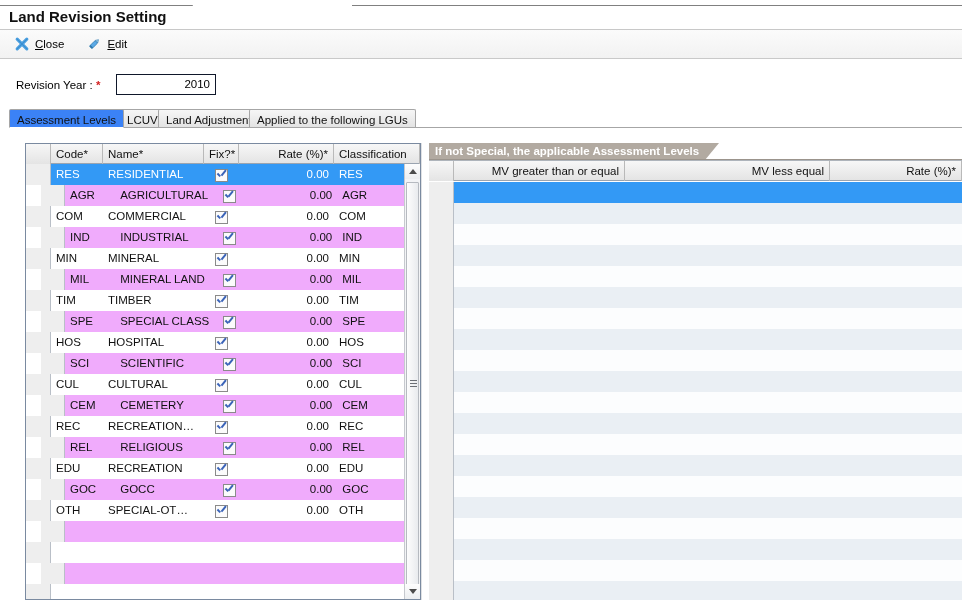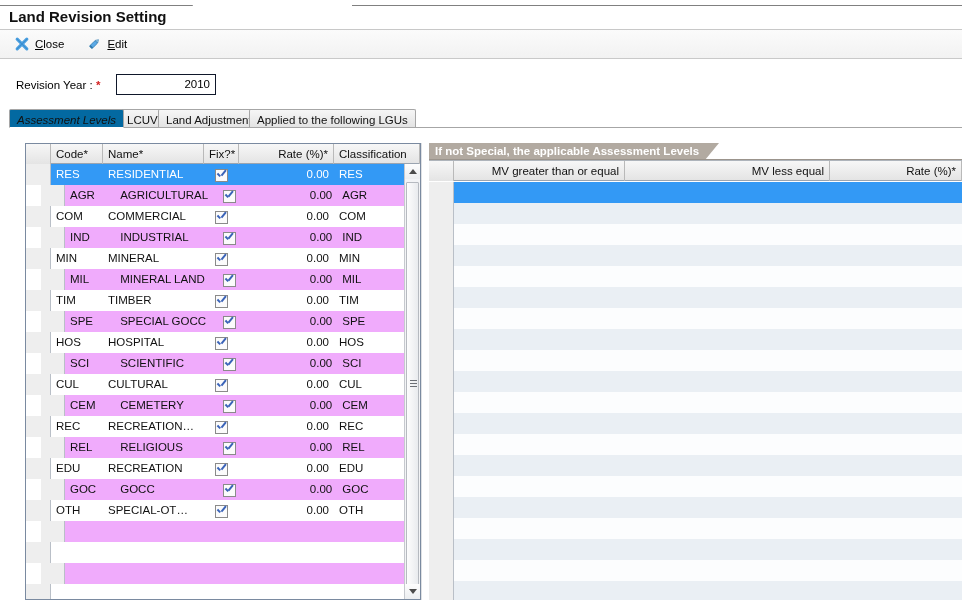--- a/index.html
+++ b/index.html
@@ -72,24 +72,23 @@
   .tab {
     position:absolute; top:0; height:19px; box-sizing:border-box;
     border:1px solid #a6a6a6; border-bottom:none;
     background: linear-gradient(to bottom,#f6f6f6 0%, #e2e2e2 100%);
     font-size:11.5px; color:#111;
     padding:2px 7px 0 7px; line-height:16px;
     border-radius:2px 2px 0 0;
     cursor:default;
   }
   .tab.active {
-    background:#0369a1;
+    background:#3b82f6;
     border-bottom:1px solid #ffffff;
     z-index:3;
-    font-style:italic;
   }
   .tabline { position:absolute; left:0; top:18px; width:953px; height:1px; background:#a6a6a6; z-index:1;}
 
   
   .content { position:absolute; left:0; top:129px; width:962px; height:471px; background:#fff; }
 
   
   .lgrid {
     position:absolute; left:25px; top:14px; width:396px; height:457px;
     border:1px solid #7a8aa0; box-sizing:border-box; background:#fff;
@@ -332,21 +331,21 @@
             <div class="rowhead"></div>
             <div class="gcell " style="width: 52px;">TIM</div>
             <div class="gcell " style="width: 101px;">TIMBER</div>
             <div class="gcell c" style="width: 35px;"><span class="chk"></span></div>
             <div class="gcell r" style="width: 95px;">0.00</div>
             <div class="gcell " style="width: 86px;">TIM</div>
           </div>
           <div class="grow even">
             <div class="rowhead"></div>
             <div class="gcell " style="width: 52px;">SPE</div>
-            <div class="gcell " style="width: 101px;">SPECIAL GOCC</div>
+            <div class="gcell " style="width: 101px;">SPECIAL CLASS</div>
             <div class="gcell c" style="width: 35px;"><span class="chk"></span></div>
             <div class="gcell r" style="width: 95px;">0.00</div>
             <div class="gcell " style="width: 86px;">SPE</div>
           </div>
           <div class="grow odd">
             <div class="rowhead"></div>
             <div class="gcell " style="width: 52px;">HOS</div>
             <div class="gcell " style="width: 101px;">HOSPITAL</div>
             <div class="gcell c" style="width: 35px;"><span class="chk"></span></div>
             <div class="gcell r" style="width: 95px;">0.00</div>

